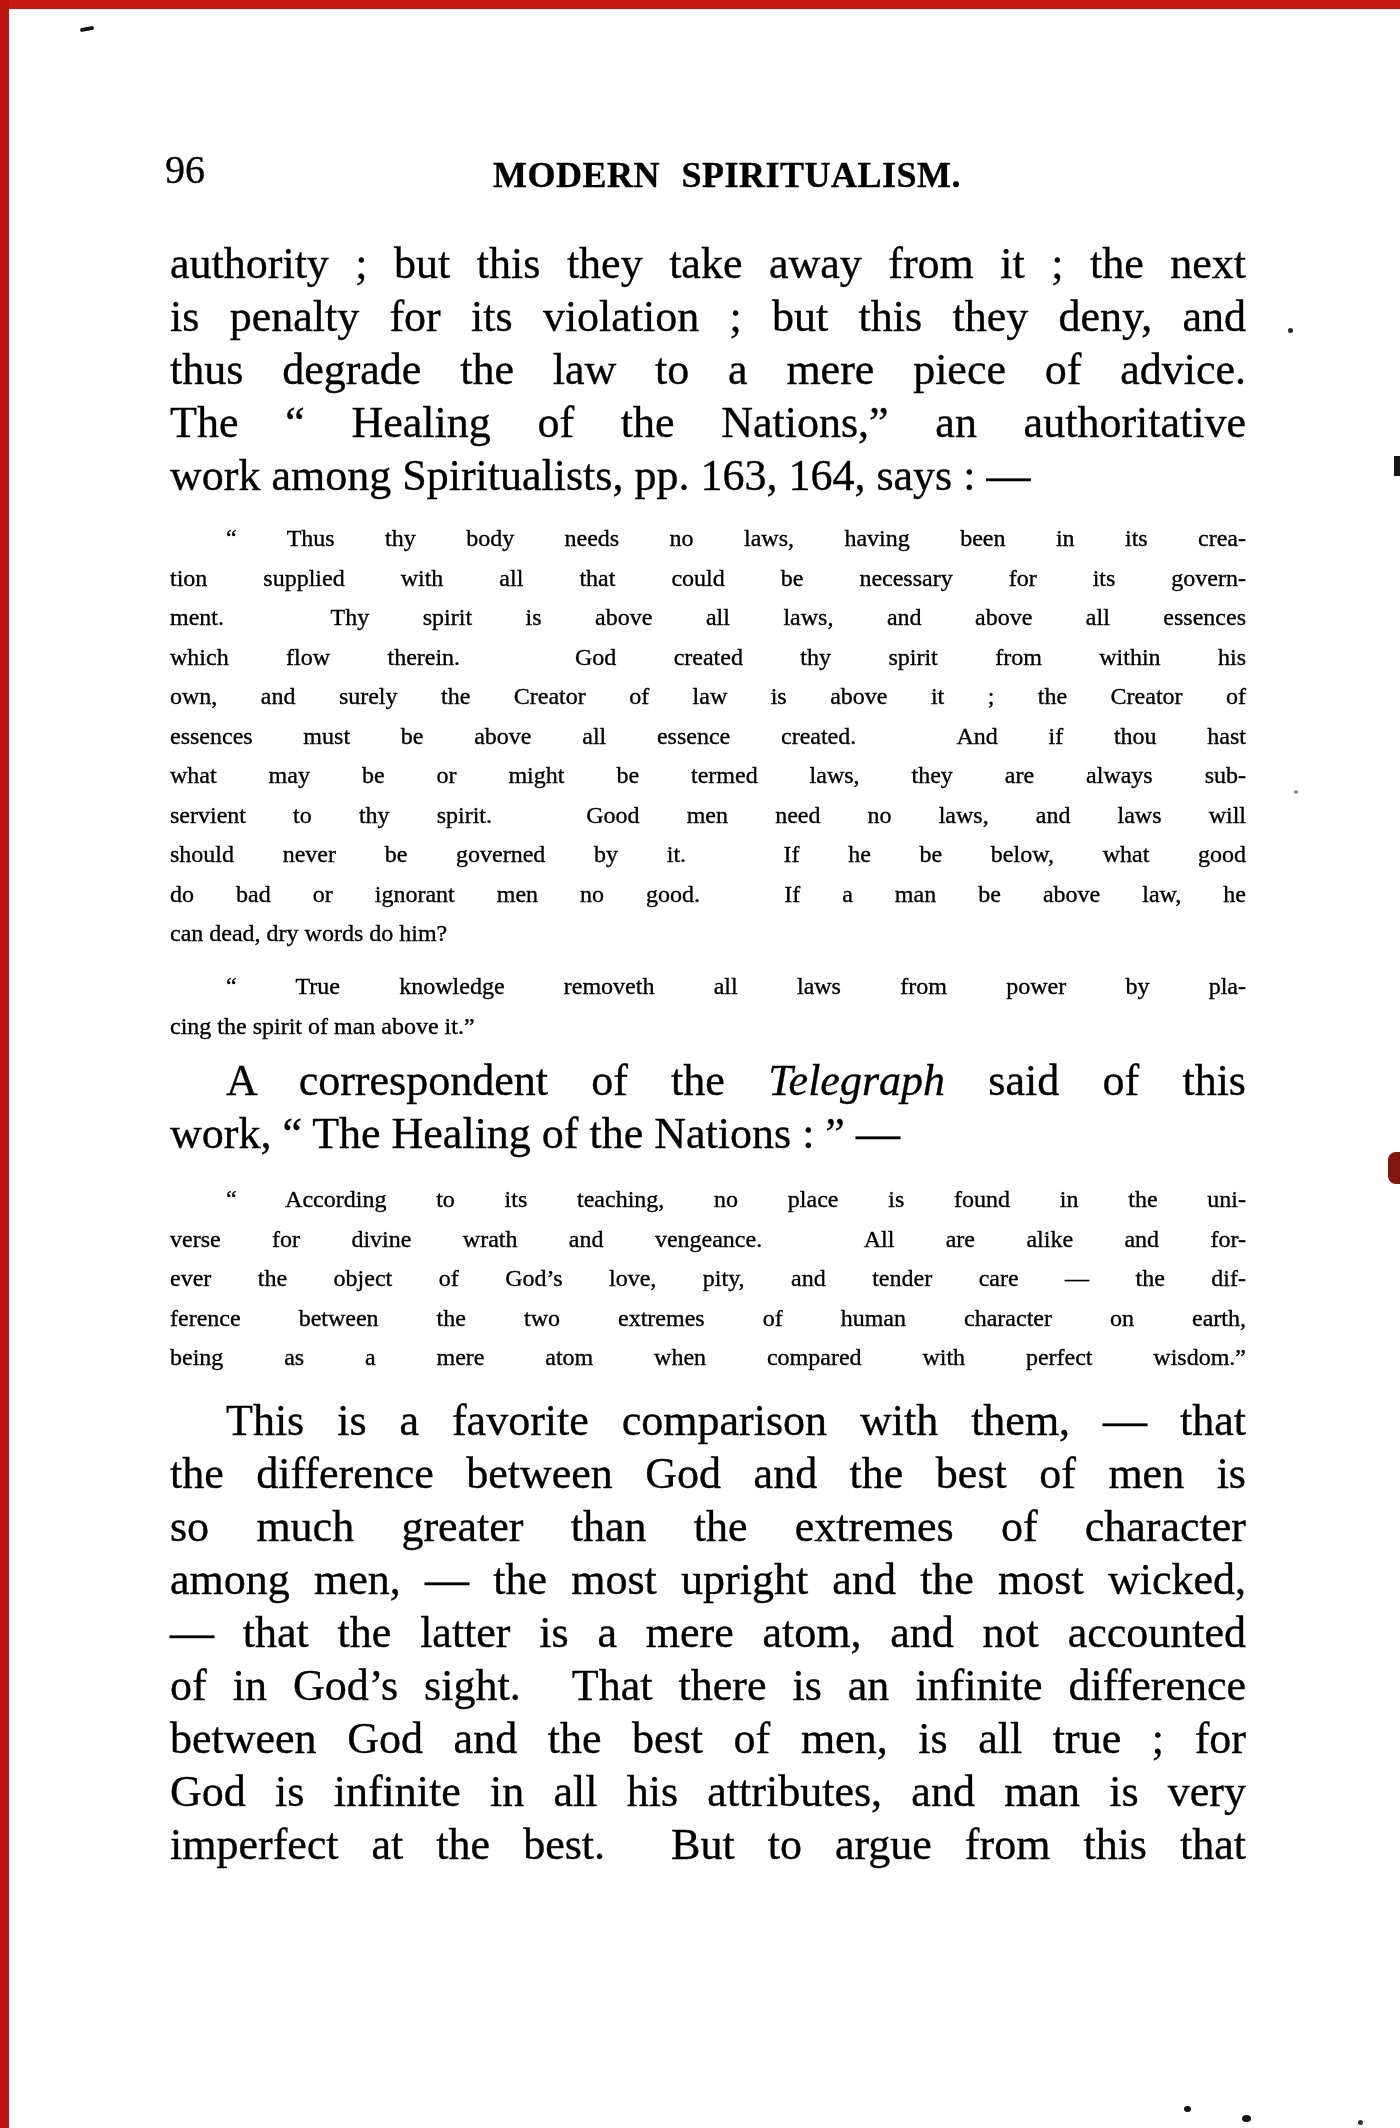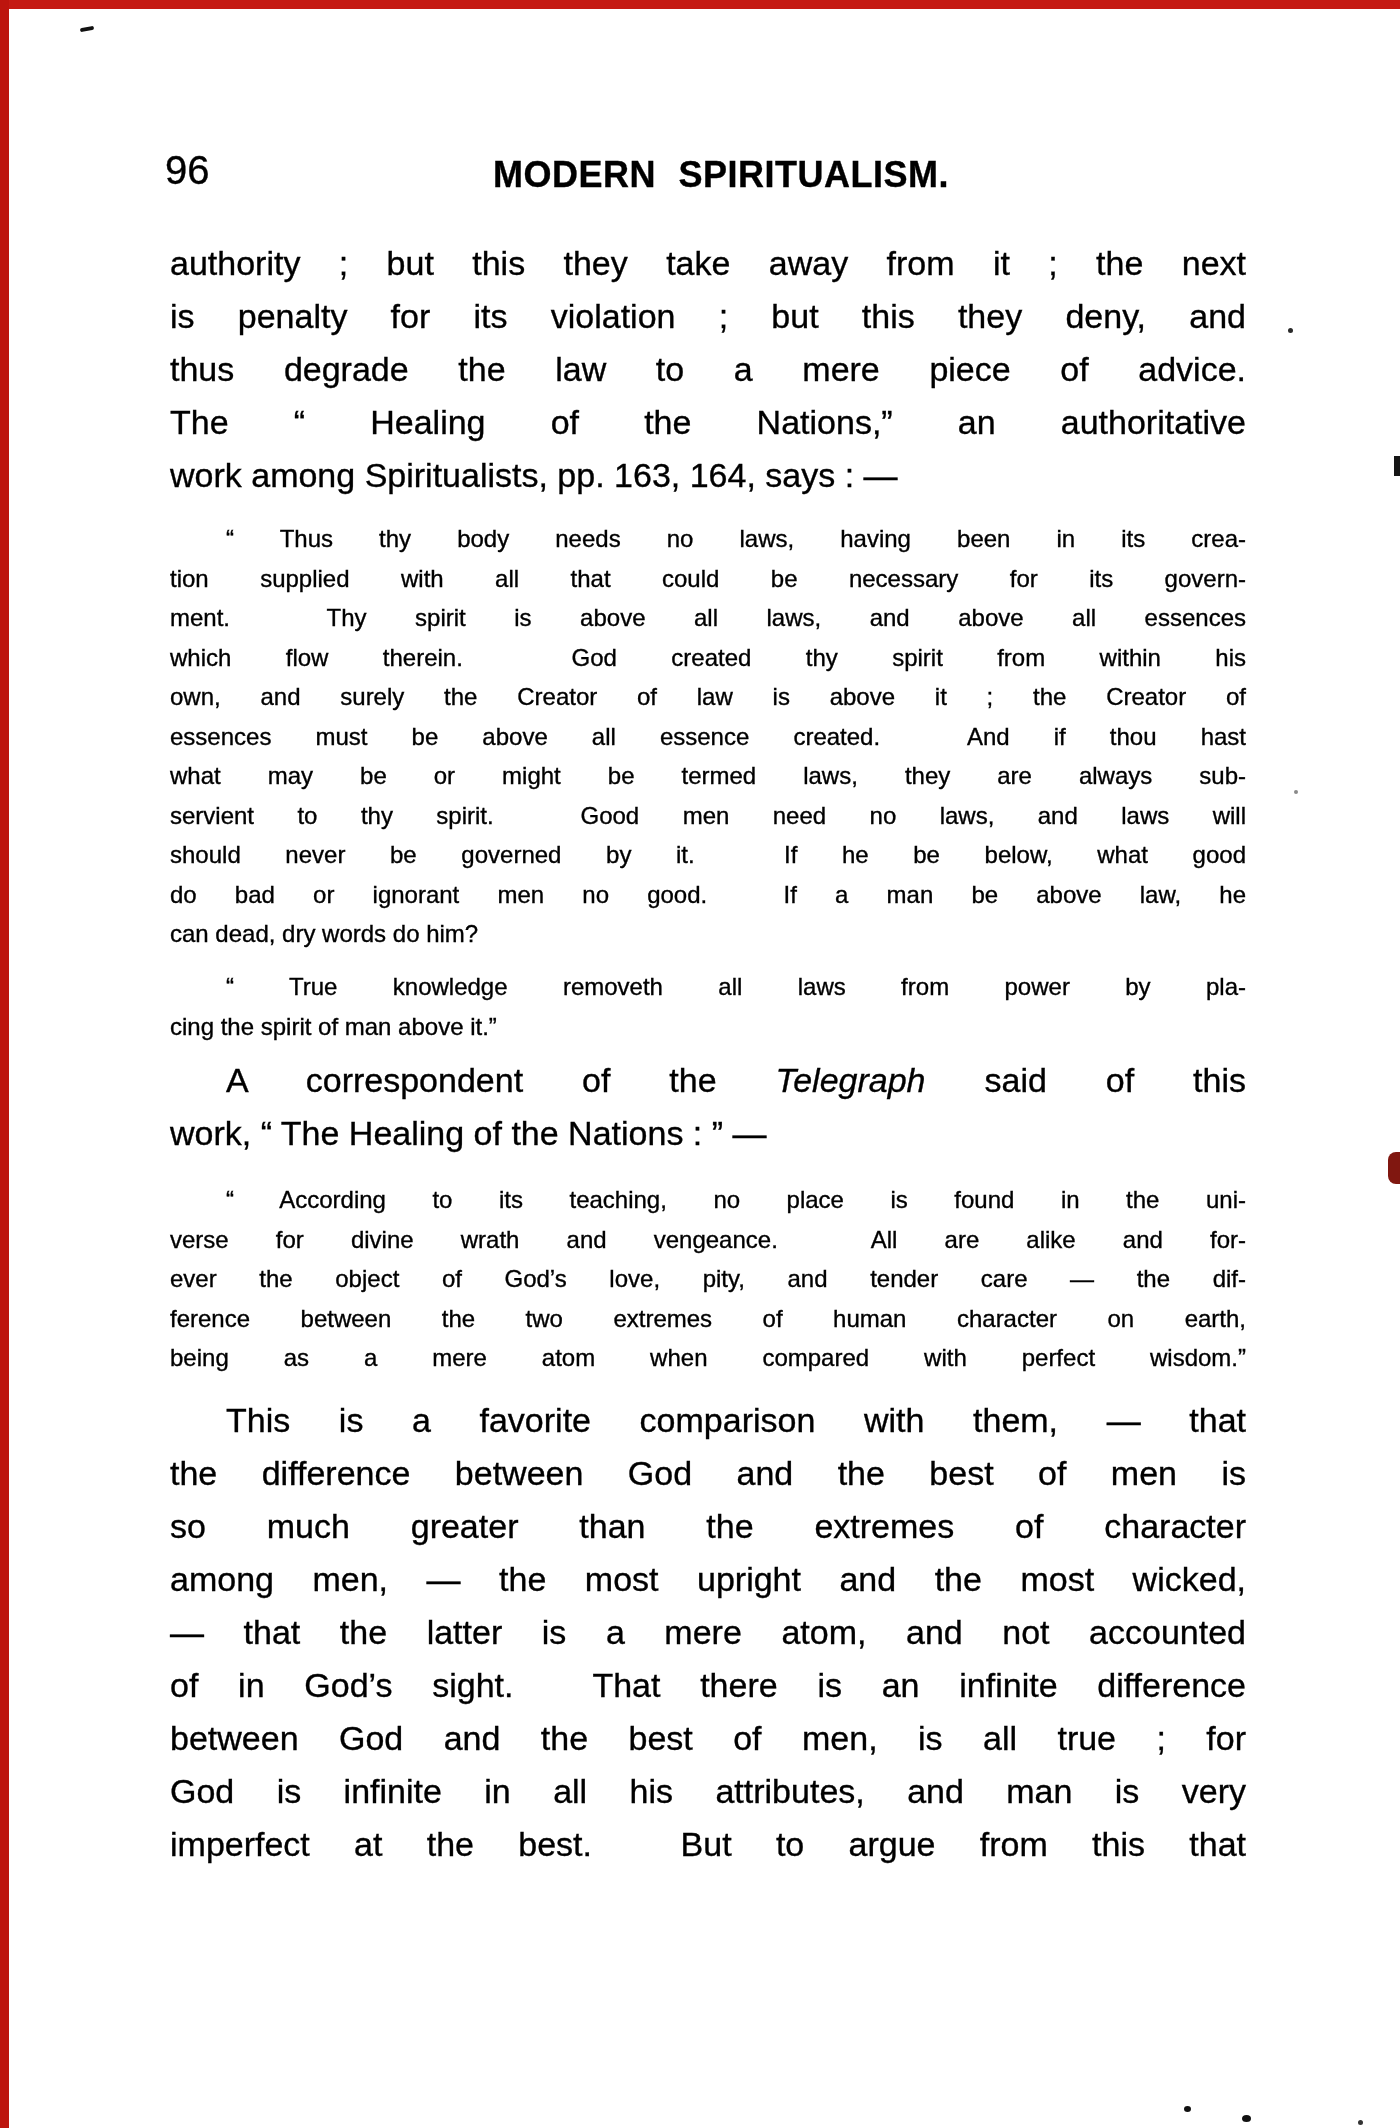--- a/index.html
+++ b/index.html
@@ -1,28 +1,28 @@
 <!DOCTYPE html>
 <html><head>
 <meta charset="utf-8">
 <style>
   html,body{margin:0;padding:0;background:#e8e8e8;}
   .page{
     position:relative;
     width:1400px;height:2128px;
     background:#ffffff;
-    font-family:Liberation Sans, sans-serif;
+    font-family:Liberation Serif, serif;
     color:#000;
     -webkit-text-stroke:0.35px #000;
     overflow:hidden;
   }
   .block{position:absolute;left:170px;width:1076px;}
   .line{text-align:justify;text-align-last:justify;}
   .line.last{text-align-last:left;}
-  .body{font-size:34px;line-height:53px;}
+  .body{font-size:44px;line-height:53px;}
   .quote{font-size:24px;line-height:39.5px;}
   .ind{text-indent:56px;}
   .it{font-style:italic;}
   
   .pgnum{position:absolute;left:165px;top:148px;font-size:40px;line-height:44px;}
   .runtitle{
     position:absolute;left:457px;top:155px;
     font-size:36px;line-height:40px;font-weight:bold;
     letter-spacing:0.5px;word-spacing:12px;white-space:nowrap;margin-left:36px;
   }

